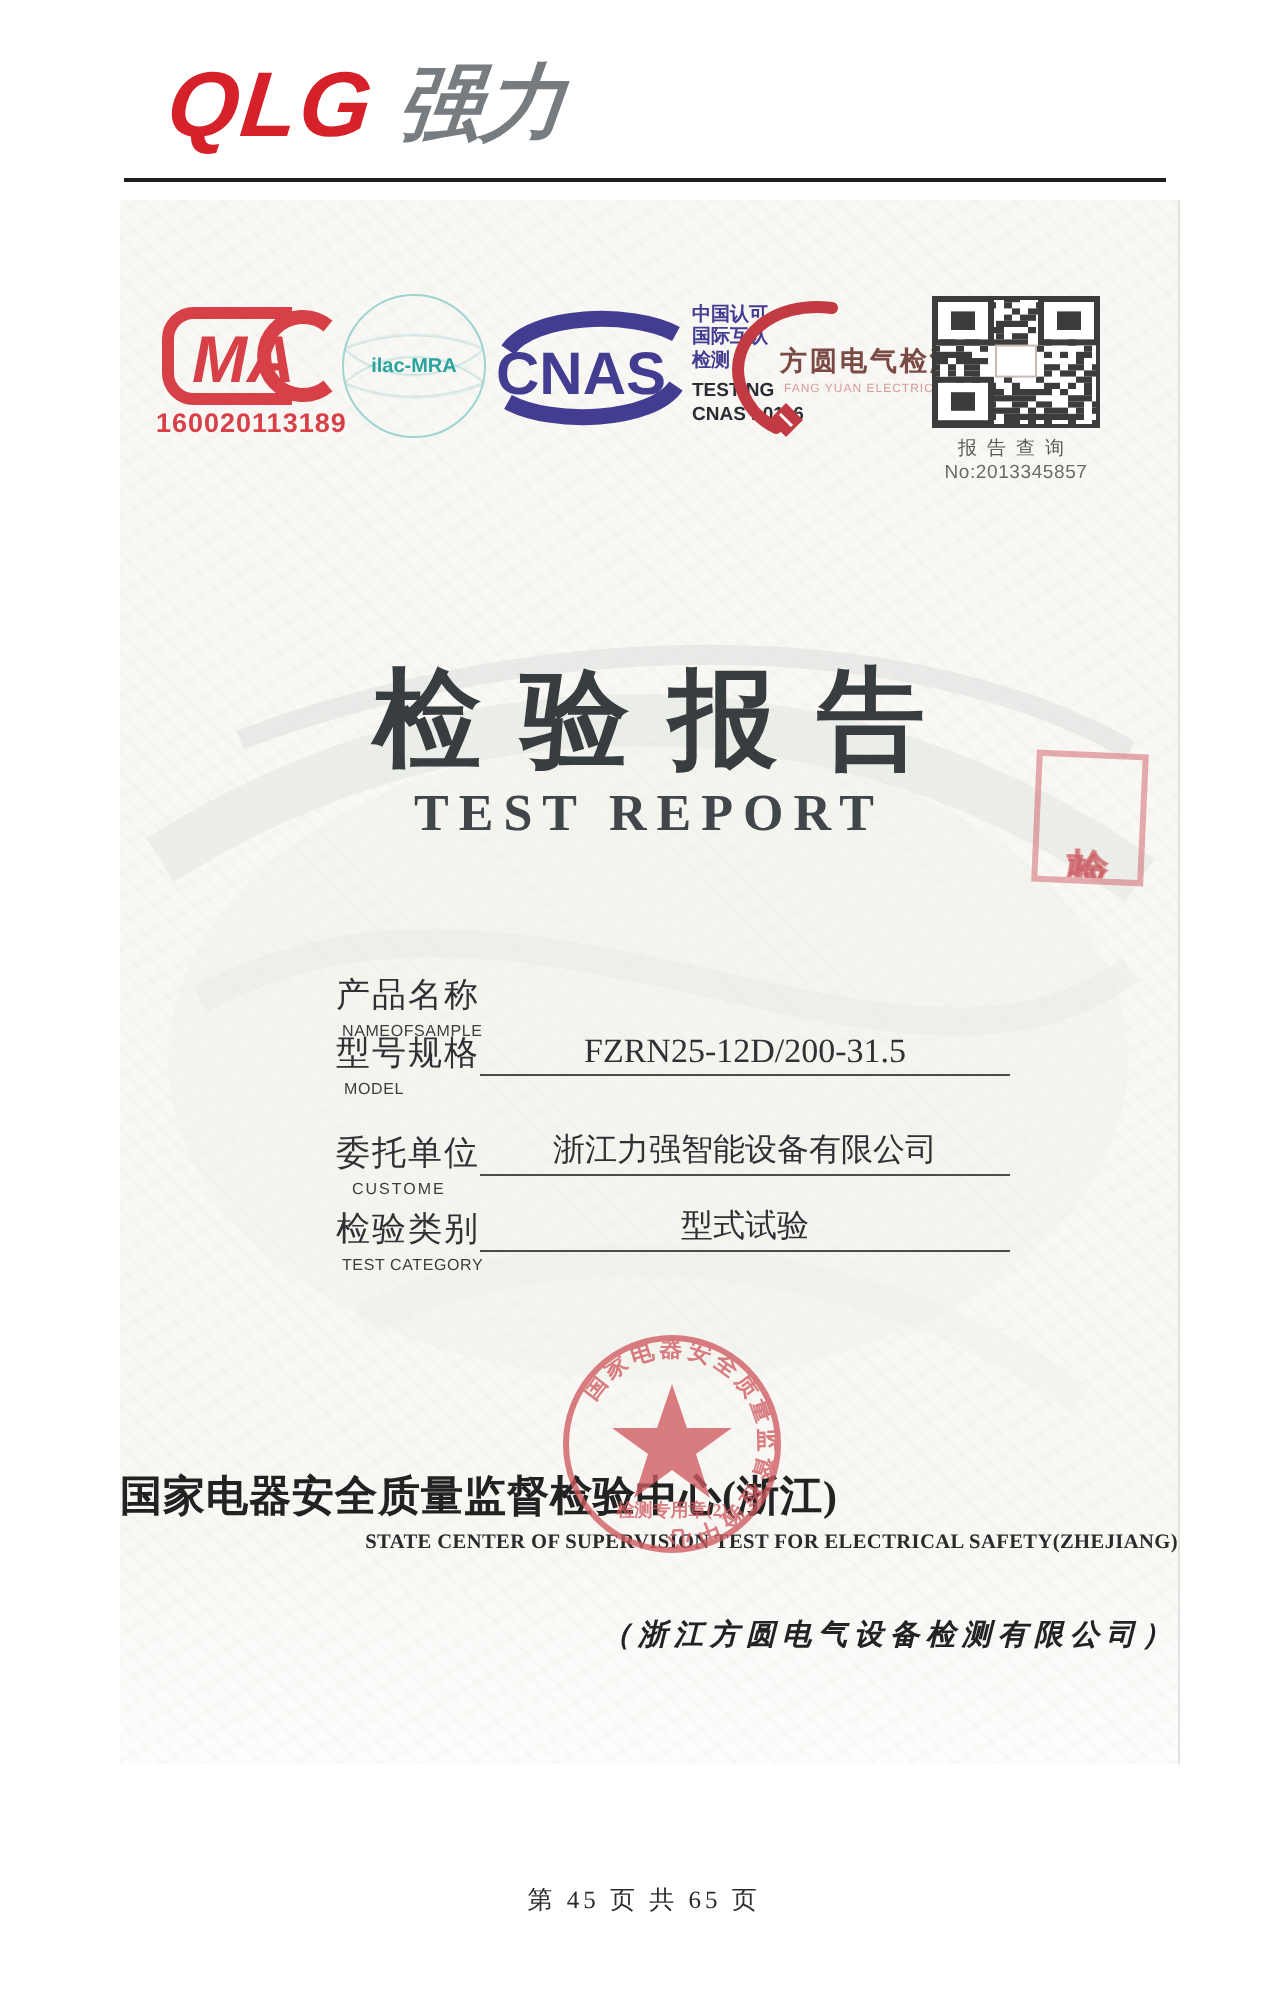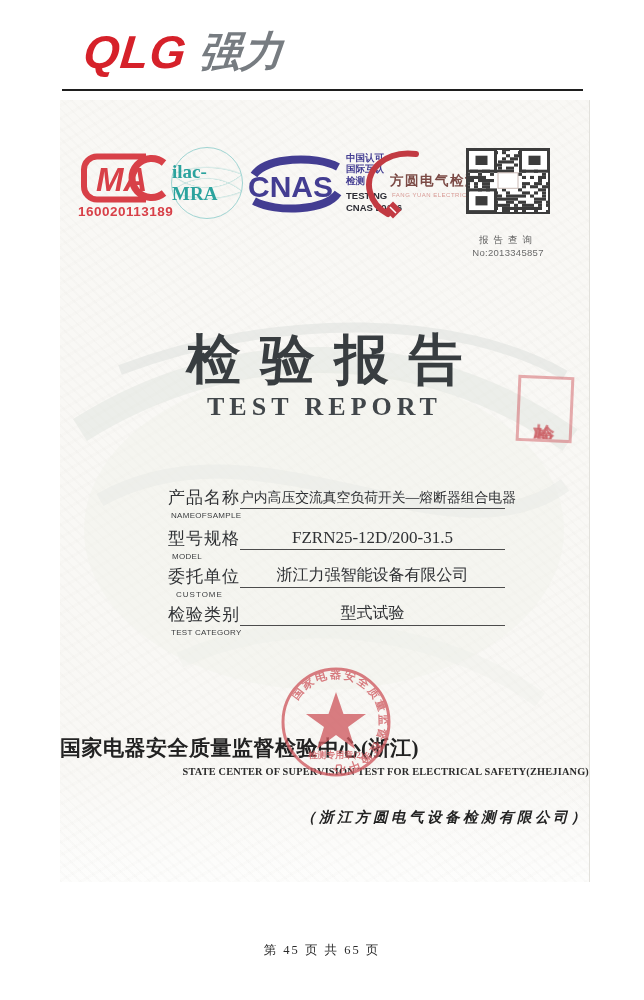--- a/index.html
+++ b/index.html
@@ -27,35 +27,35 @@
   .cma{position:absolute;left:20px;top:52px;}
   .cma-num{position:absolute;left:18px;top:104px;color:#d84048;font-weight:bold;
     font-family:"Liberation Sans",sans-serif;font-size:13.5px;letter-spacing:.5px;}
   .ilac{position:absolute;left:111px;top:47px;width:70px;height:70px;border-radius:50%;
     border:1px solid #9fd4d2;display:flex;align-items:center;justify-content:center;
     background:
       radial-gradient(circle at 50% -20%,transparent 58%,rgba(60,170,165,.25) 58.5%,transparent 60%),
       radial-gradient(circle at 50% 120%,transparent 58%,rgba(60,170,165,.25) 58.5%,transparent 60%),
       radial-gradient(circle at 50% -60%,transparent 78%,rgba(60,170,165,.22) 78.5%,transparent 80%),
       radial-gradient(circle at 50% 160%,transparent 78%,rgba(60,170,165,.22) 78.5%,transparent 80%);}
-  .ilac span{color:#2ba39e;font-family:Liberation Serif, serif;font-weight:bold;font-size:19px;}
+  .ilac span{color:#2ba39e;font-family:Liberation Sans, sans-serif;font-weight:bold;font-size:10px;}
   .cnas{position:absolute;left:186px;top:55px;width:100px;height:58px;}
   .cnas-cn{position:absolute;left:286px;top:53px;color:#433d92;font-size:9.5px;line-height:1.2;
     font-weight:bold;}
   .cnas-en{position:absolute;left:286px;top:90px;color:#2c2c34;font-size:9.5px;line-height:1.25;
     font-family:"Liberation Sans",sans-serif;font-weight:bold;}
   .fy-logo{position:absolute;left:300px;top:48px;}
   .fy-cn{position:absolute;left:330px;top:72px;color:#7b4a45;font-weight:bold;font-size:13.5px;
     letter-spacing:1.5px;}
   .fy-en{position:absolute;left:332px;top:92px;color:#d89a95;font-size:6px;letter-spacing:.5px;
     font-family:"Liberation Sans",sans-serif;}
   .qr-wrap{position:absolute;left:403px;top:48px;width:90px;text-align:center;}
   .qr{width:84px;height:66px;margin:0 auto;position:relative;background:#fff;
     outline:2px solid #3c3c3c;outline-offset:-2px;}
-  .qr-cap{margin-top:20px;color:#5a5a5a;font-size:9.5px;letter-spacing:5px;}
+  .qr-cap{margin-top:4px;color:#5a5a5a;font-size:9.5px;letter-spacing:5px;}
   .qr-num{color:#6a6a6a;font-size:9.5px;font-family:"Liberation Sans",sans-serif;letter-spacing:.3px;}
 
   
   .title-cn{position:absolute;left:0;top:224px;width:100%;text-align:center;
     font-size:54px;font-weight:bold;color:#383d40;letter-spacing:20px;text-indent:20px;}
   .title-en{position:absolute;left:0;top:292px;width:100%;text-align:center;
     font-size:26px;font-weight:bold;color:#41464a;letter-spacing:5px;}
 
   
   .side-stamp{position:absolute;left:457px;top:276px;width:50px;height:60px;
@@ -305,26 +305,25 @@
     <div class="title-cn">检验报告</div>
     <div class="title-en">TEST REPORT</div>
 
     <div class="side-stamp">
       <span>检验</span>
     </div>
 
     <div class="field r0" style="top:386px">
       <div class="f-top">
         <span class="f-label">产品名称</span>
-        <span class="f-line left"><span class="f-val">户内高压交流真空负荷开关—熔断器组合电器</span></span>
       </div>
       <div class="f-sub">NAMEOFSAMPLE</div>
     </div>
 
-    <div class="field" style="top:427px">
+    <div class="field" style="top:415px">
       <div class="f-top">
         <span class="f-label">型号规格</span>
         <span class="f-line"><span class="f-val" style="font-family:'Liberation Serif',serif;font-size:17px">FZRN25-12D/200-31.5</span></span>
       </div>
       <div class="f-sub" style="margin-left:4px">MODEL</div>
     </div>
 
     <div class="field" style="top:465px">
       <div class="f-top">
         <span class="f-label">委托单位</span>

